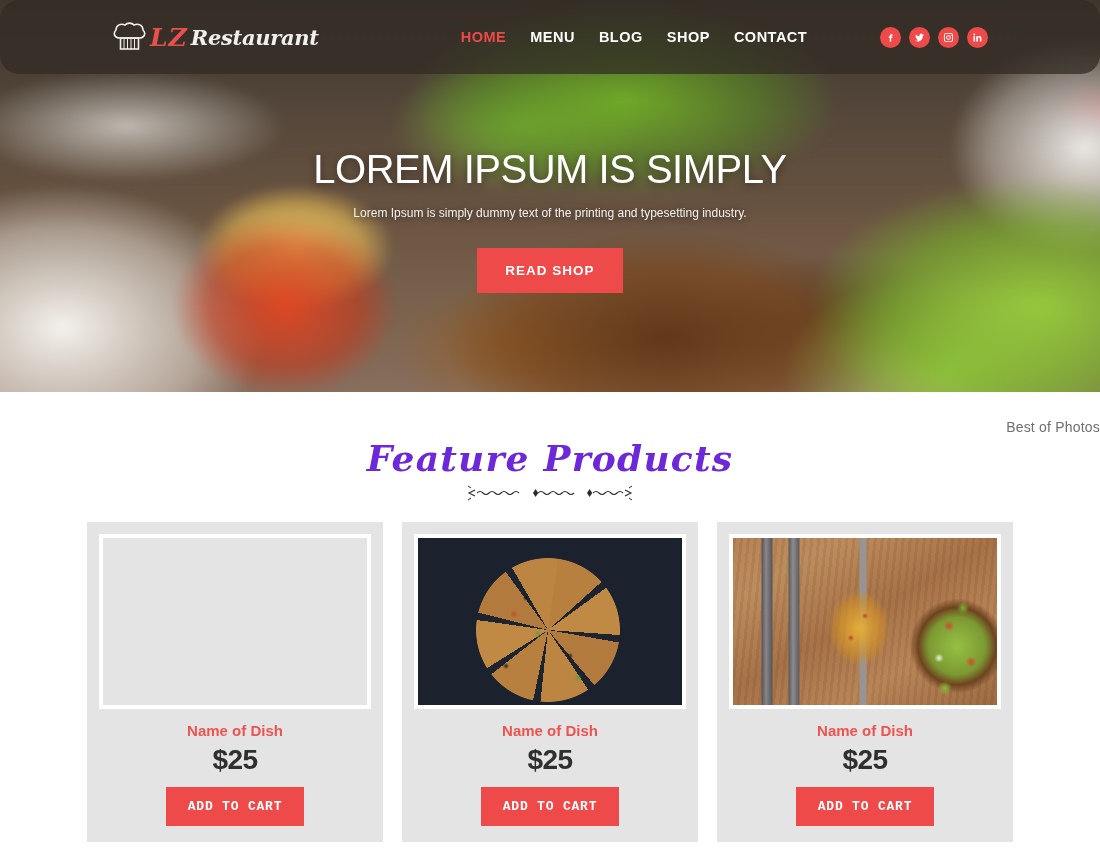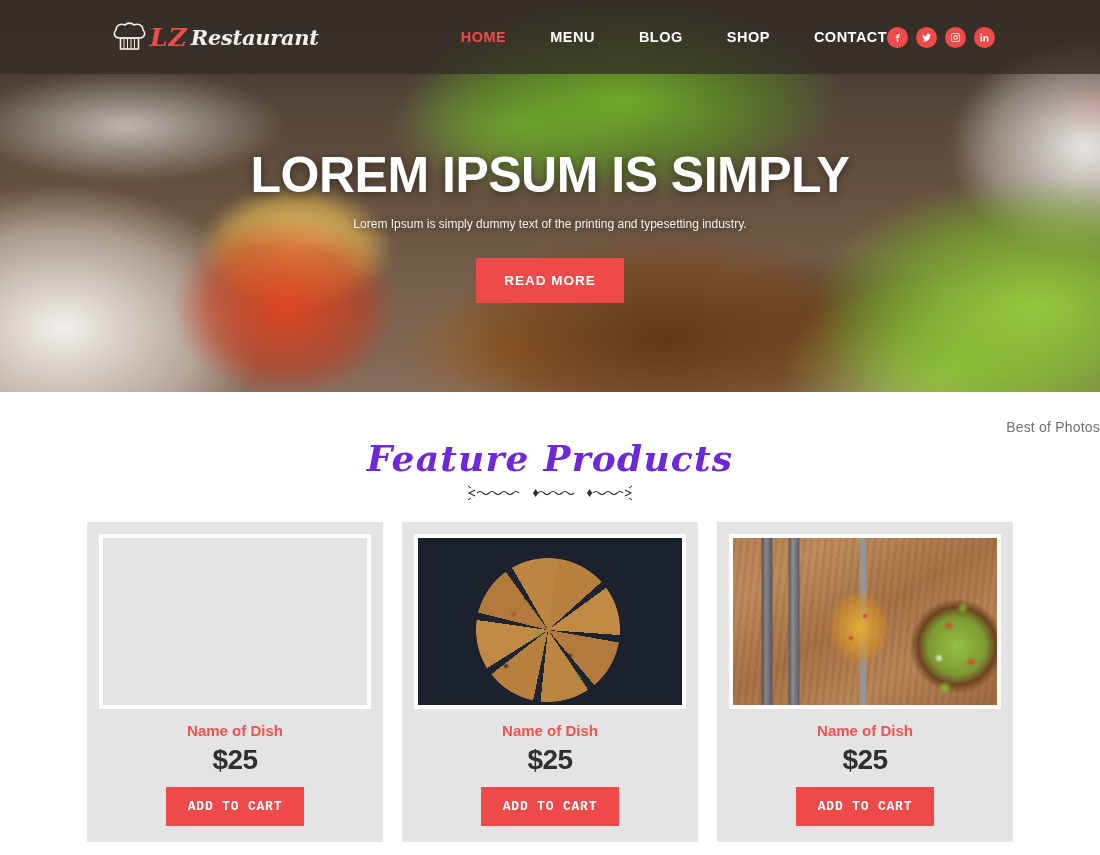--- a/index.html
+++ b/index.html
@@ -52,36 +52,37 @@
     background:linear-gradient(180deg, rgba(20,16,12,.22) 0%, rgba(20,16,12,.05) 30%, rgba(20,16,12,0) 60%);
   }
 
   
   .topbar {
     position:absolute; top:0; left:0; right:0;
     height:74px;
     background:rgba(50,43,36,.74);
     display:flex; align-items:center;
     z-index:5;
+    border-radius:19px;
   }
   .brand { display:flex; align-items:center; margin-left:112px; }
   .hat-icon { width:34px; height:30px; position:relative; margin-right:4px; }
   .brand-lz {
     font-family:"DejaVu Serif", serif;
     font-style:italic; font-weight:bold;
     font-size:25px; color:#e8504e;
     letter-spacing:1px; margin-right:3px;
   }
   .brand-rest {
     font-family:"DejaVu Serif", serif;
     font-style:italic; font-weight:bold;
     font-size:21px; color:#f2f0ee;
     letter-spacing:-.3px;
   }
-  .mainnav { display:flex; align-items:center; gap:44px; margin-left:142px; }
+  .mainnav { display:flex; align-items:center; gap:24px; margin-left:142px; }
   .navlink {
     font-size:14.5px; font-weight:bold;
     color:#ffffff; letter-spacing:.5px;
     text-decoration:none; cursor:pointer;
     text-transform:uppercase; white-space:nowrap;
   }
   .navlink.active { color:#ef4a4a; }
   .socials { display:flex; gap:8px; margin-left:auto; margin-right:112px; }
   .soc {
     width:21px; height:21px; border-radius:50%;
@@ -90,21 +91,21 @@
     cursor:pointer;
   }
   .soc svg { width:11px; height:11px; fill:#fff; }
 
   
   .hero-content {
     position:absolute; left:0; right:0; top:148px;
     text-align:center; z-index:4;
   }
   .hero-title {
-    font-size:50px; font-weight:bold; color:#ffffff;
+    font-size:40px; font-weight:normal; color:#ffffff;
     letter-spacing:-.5px; line-height:1.08;
     text-shadow:0 2px 9px rgba(0,0,0,.42);
   }
   .hero-sub {
     margin-top:13px;
     font-size:12px; color:#f4f3f1; line-height:1.62;
     text-shadow:0 1px 7px rgba(0,0,0,.55);
   }
   .readmore {
     margin-top:24px; display:inline-block;
@@ -302,21 +303,21 @@
           </svg>
       </span>
     </div>
   </div>
 
   <div class="hero-content">
     <div class="hero-title">LOREM IPSUM IS SIMPLY</div>
     <div class="hero-sub">
       <div>Lorem Ipsum is simply dummy text of the printing and typesetting industry.</div>
     </div>
-    <button class="readmore">READ MORE</button>
+    <button class="readmore">READ SHOP</button>
   </div>
 </div>
 
 <div class="section">
 
   <div class="sec-sub">Best of Photos</div>
   <div class="sec-title">Feature Products</div>
 
   <div class="divider">
     <svg viewBox="0 0 170 16" width="170" height="16">

